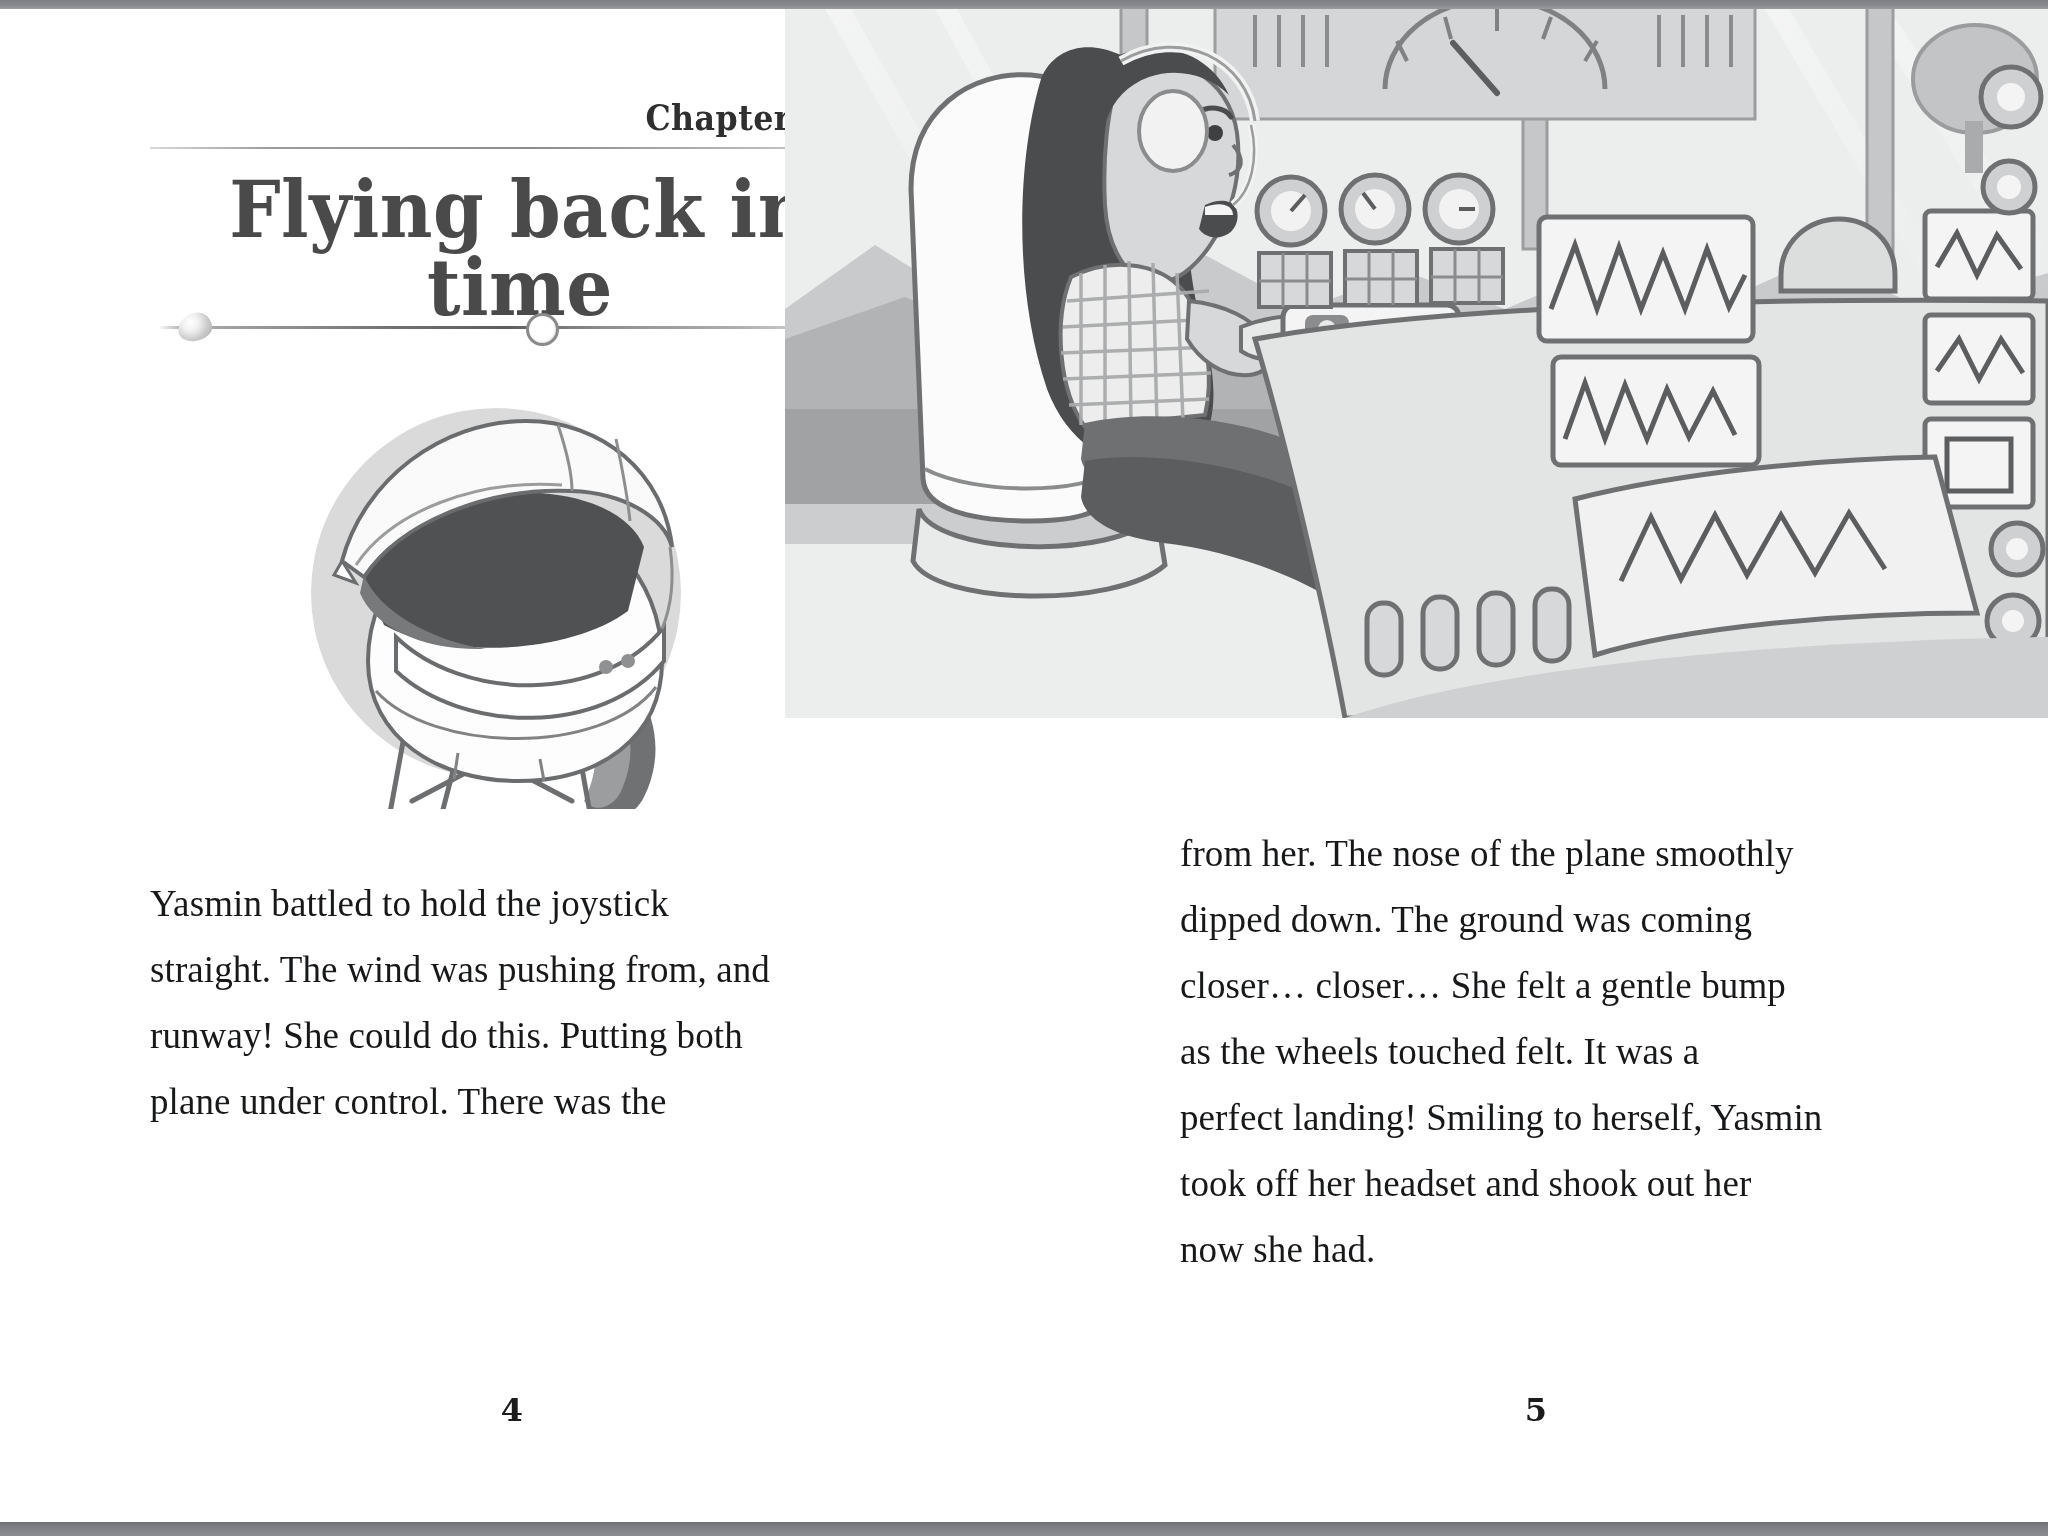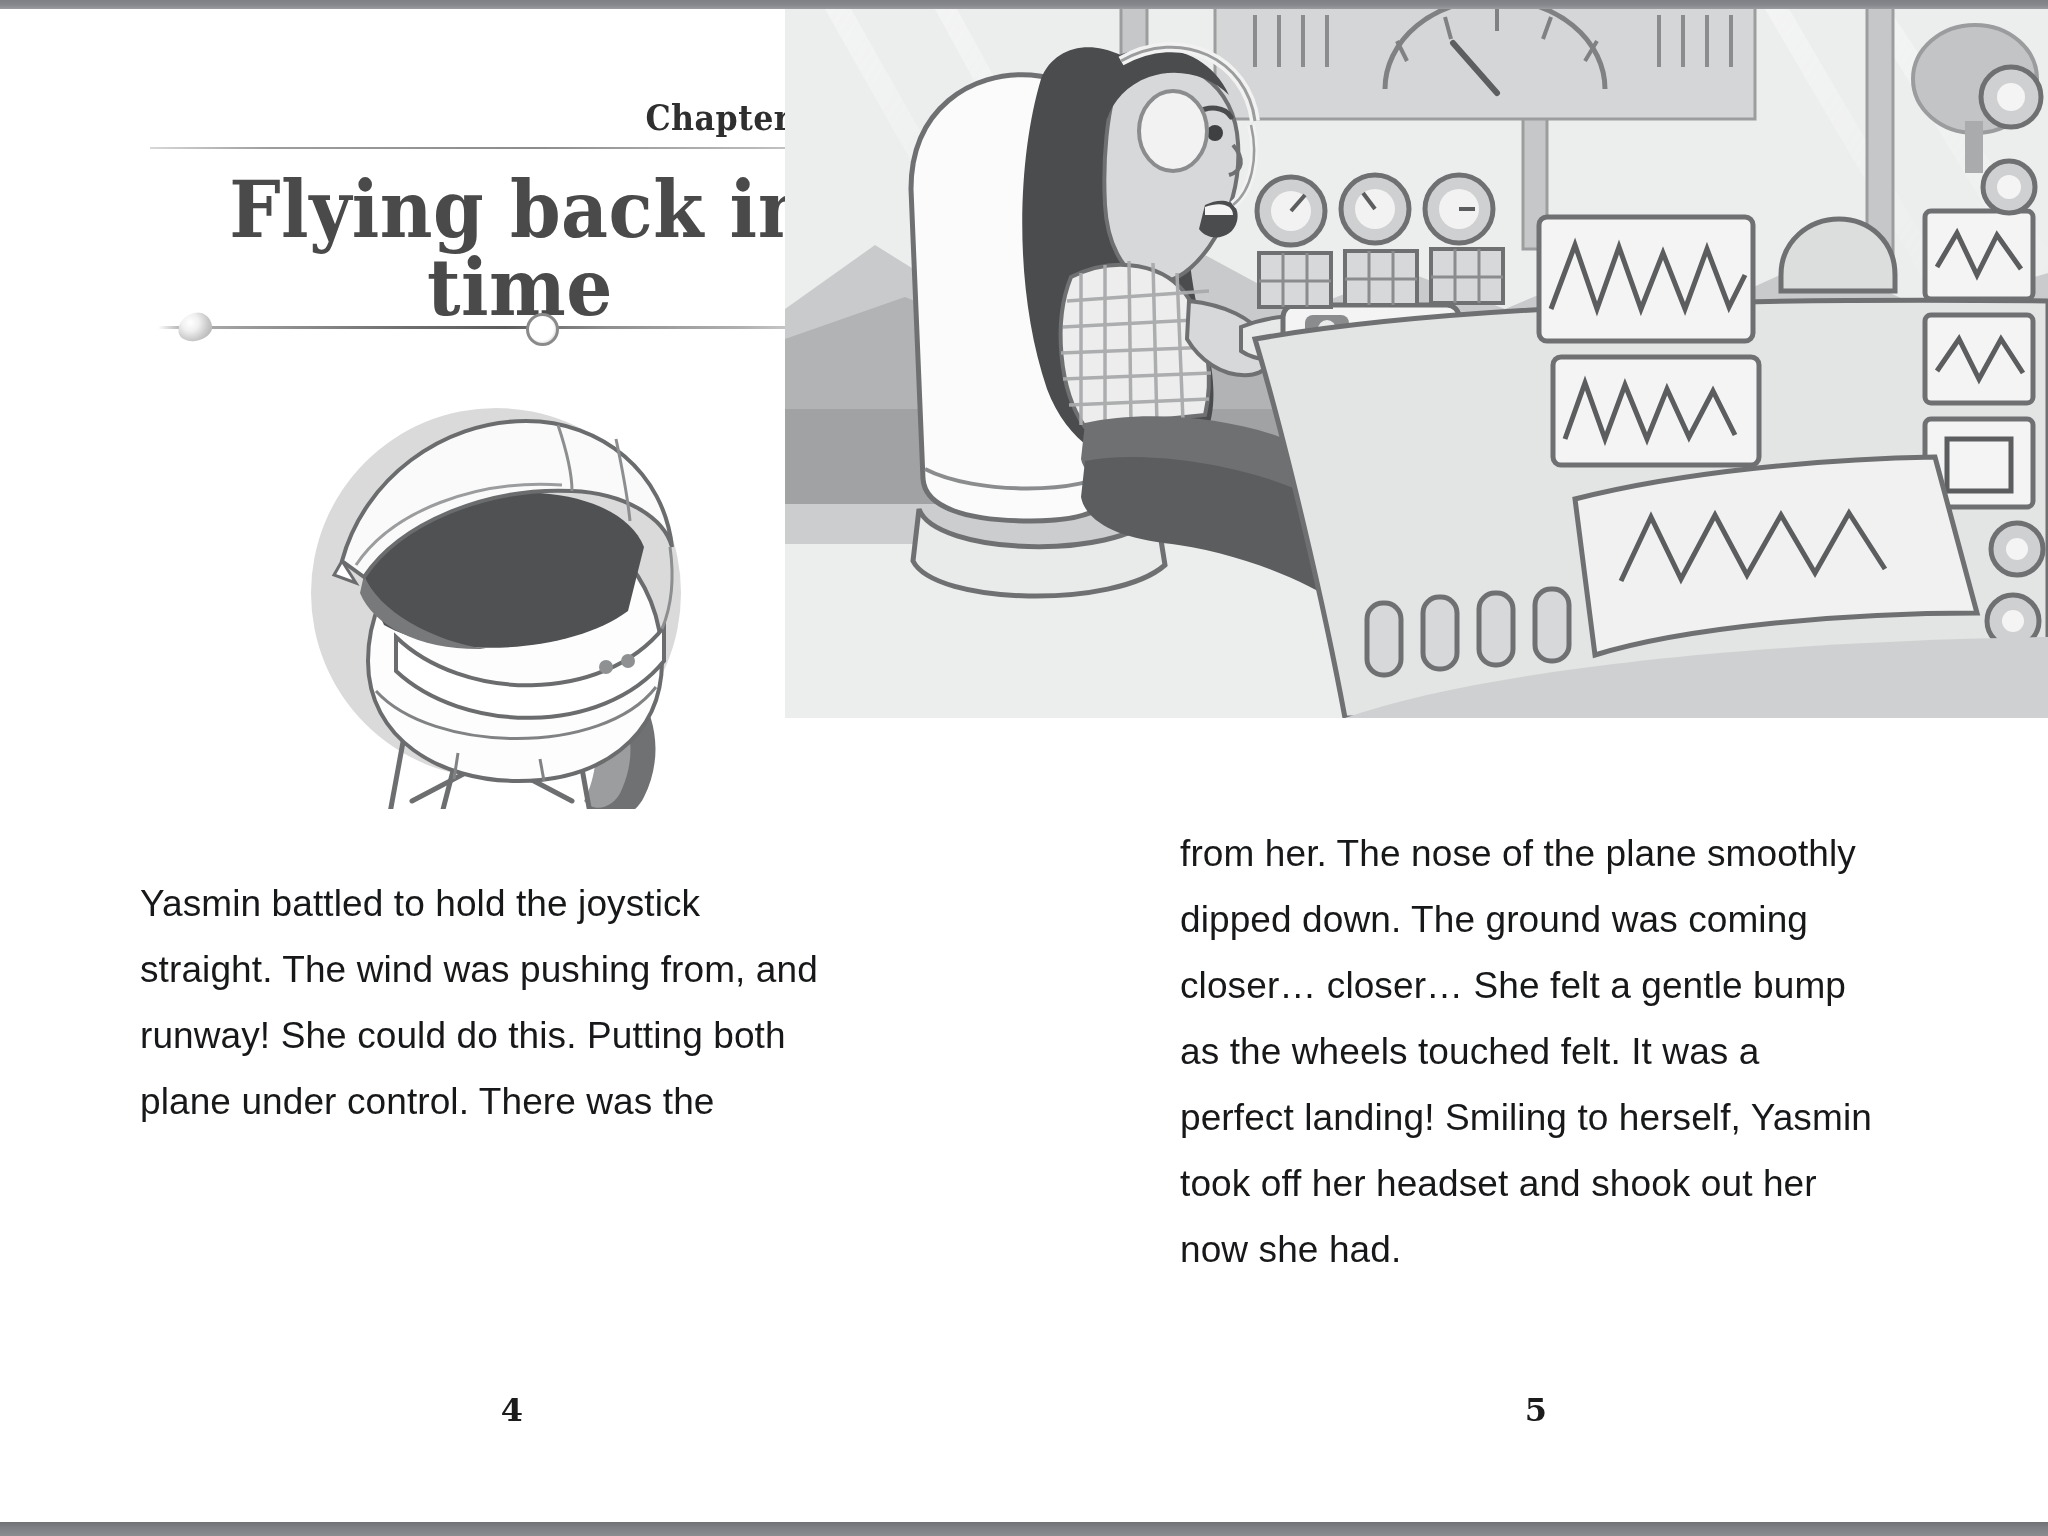--- a/index.html
+++ b/index.html
@@ -163,28 +163,28 @@
     width: 1263px;
     height: 709px;
     overflow: hidden;
     background: #e9eaea;
   }
   .cockpit-illustration svg { display: block; width: 100%; height: 100%; }
 
   
   .body-col {
     position: absolute;
-    font-family: Liberation Sans, sans-serif;
+    font-family: Liberation Serif, serif;
     font-size: 37px;
     line-height: 66px;
     color: #17181a;
     letter-spacing: 0.1px;
   }
   .body-col.left-col {
-    left: 140px;
+    left: 150px;
     top: 862px;
     width: 720px;
   }
   .body-col.right-col {
     left: 1180px;
     top: 812px;
     width: 730px;
   }
   .body-col .line { white-space: pre; }
 

